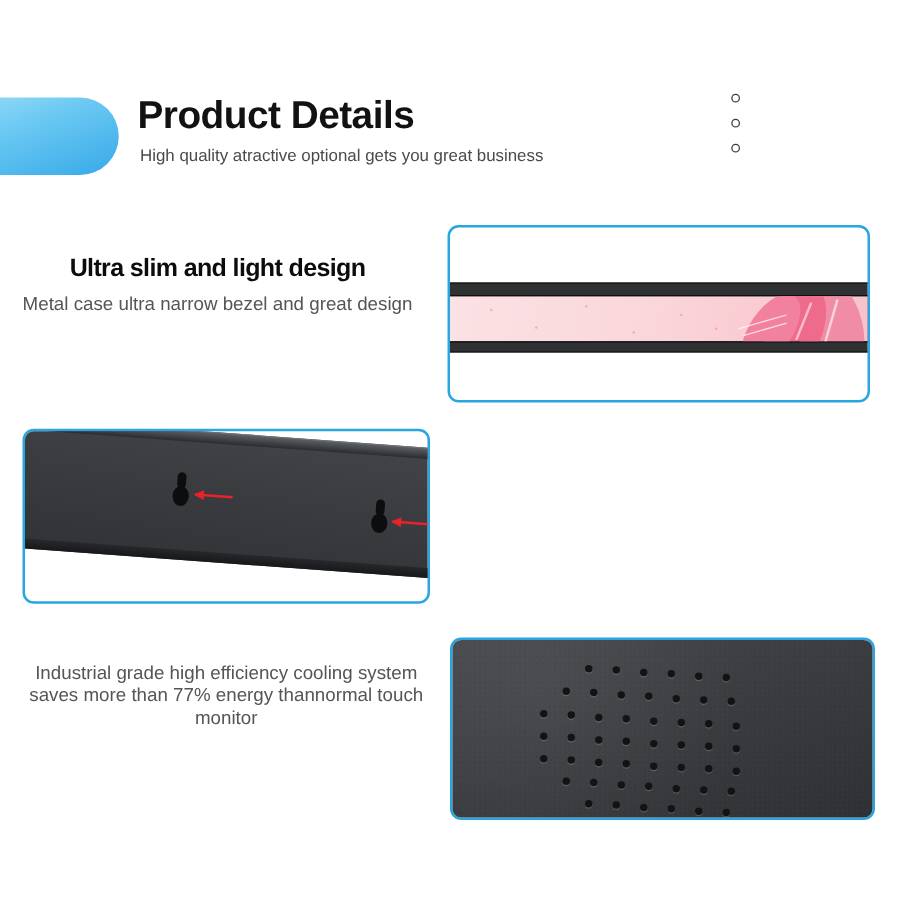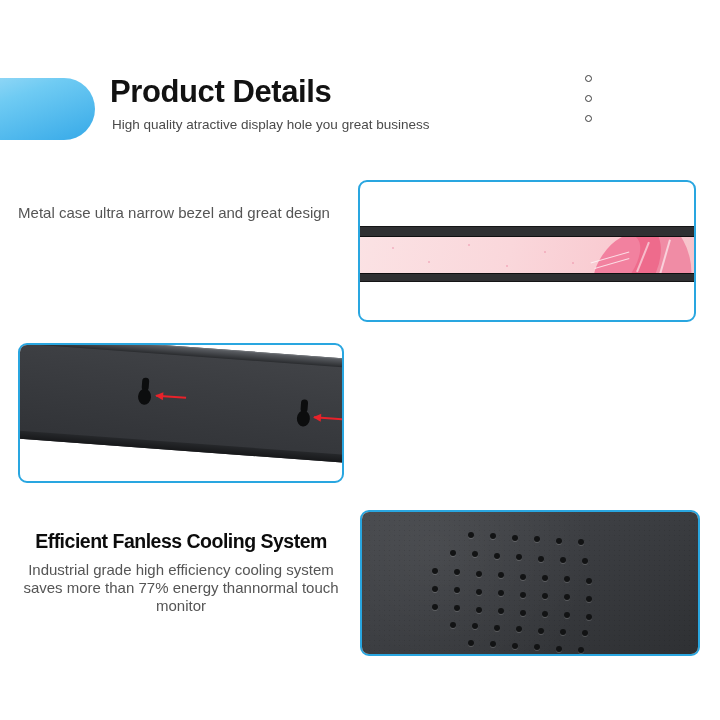--- a/index.html
+++ b/index.html
@@ -276,30 +276,31 @@
   }
 </style>
 </head>
 <body>
 
 <div id="page">
 
   <div id="header">
     <div id="header-pill"></div>
     <div id="header-title">Product Details</div>
-    <div id="header-subtitle">High quality atractive display hole you great business</div>
+    <div id="header-subtitle">High quality atractive optional gets you great business</div>
     <div id="header-dots">
       <span class="hdot"></span>
       <span class="hdot"></span>
       <span class="hdot"></span>
     </div>
   </div>
 
   <div class="row" id="row-1">
     <div class="text-block" id="text-1">
+      <div class="feat-heading">Ultra slim and light design</div>
       <div class="feat-body">Metal case ultra narrow bezel and great design</div>
     </div>
 
     <div class="card" id="card-1">
       <div class="bar-monitor">
         <div class="bar-screen">
           <div class="petal p2"></div>
           <div class="petal p1"></div>
           <div class="petal p3"></div>
           <div class="vein v1"></div>
@@ -334,21 +335,20 @@
           <div class="arrow a1"></div>
           <div class="arrow a2"></div>
         </div>
       </div>
     </div>
 
   </div>
 
   <div class="row" id="row-3">
     <div class="text-block" id="text-3">
-      <div class="feat-heading">Efficient Fanless Cooling System</div>
       <div class="feat-body">Industrial grade high efficiency cooling system saves more than 77% energy thannormal touch monitor</div>
     </div>
 
     <div class="card" id="card-3">
       <div class="vent-panel">
         <div class="vent-noise"></div>
         <div id="vent-holes">
             <div class="hole" style="left: 108px; top: 22px;"></div>
             <div class="hole" style="left: 130px; top: 23.4px;"></div>
             <div class="hole" style="left: 152px; top: 24.8px;"></div>

